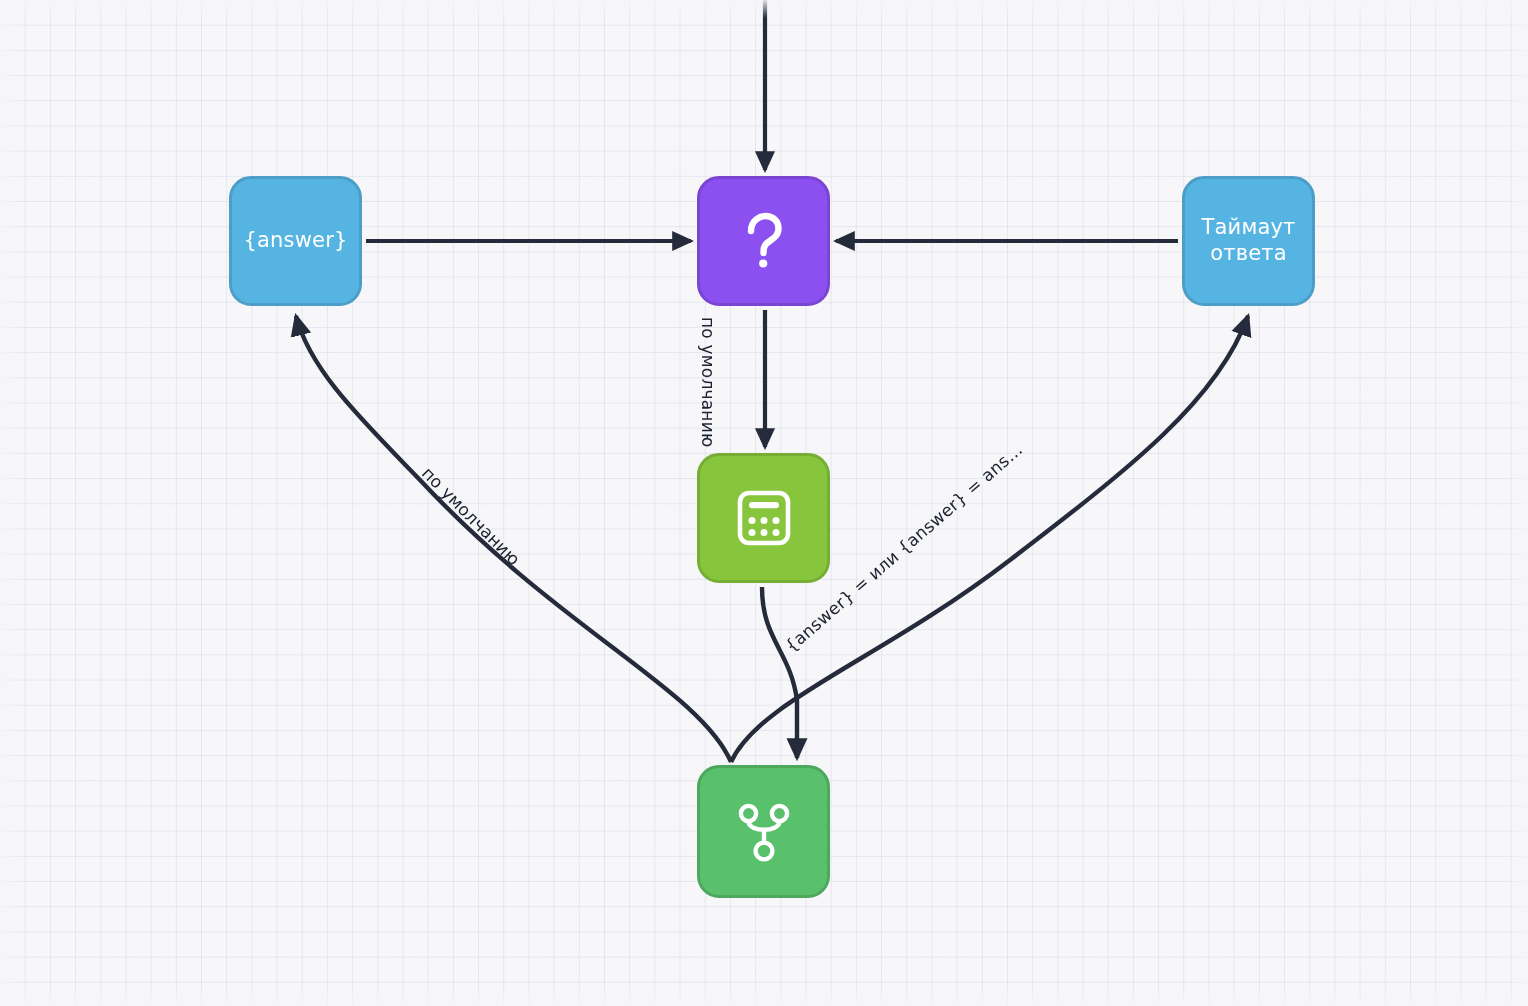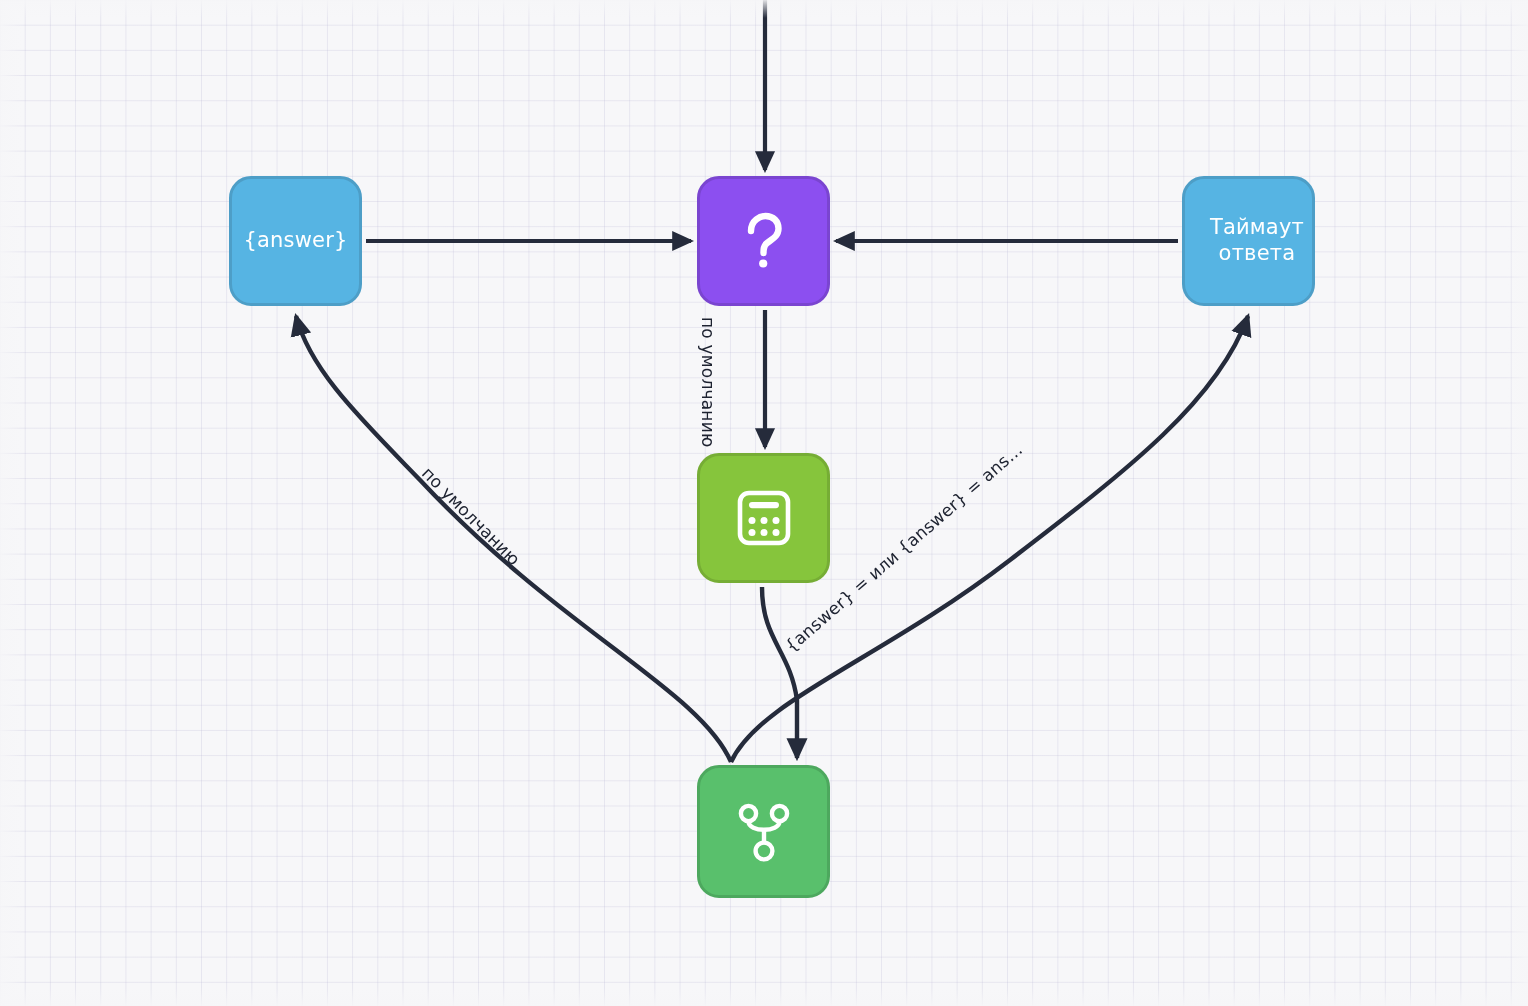--- a/index.html
+++ b/index.html
@@ -73,21 +73,20 @@
     left: 229px; top: 176px;
     width: 133px; height: 130px;
     background: #56b4e3;
     border: 3px solid #4d9ec7;
   }
   #node-timeout {
     left: 1182px; top: 176px;
     width: 133px; height: 130px;
     background: #56b4e3;
     border: 3px solid #4d9ec7;
-    justify-content: flex-end;
   }
   #node-question {
     left: 697px; top: 176px;
     width: 133px; height: 130px;
     background: #8c4ff0;
     border: 3px solid #7a45d0;
   }
   #node-calculator {
     left: 697px; top: 453px;
     width: 133px; height: 130px;

